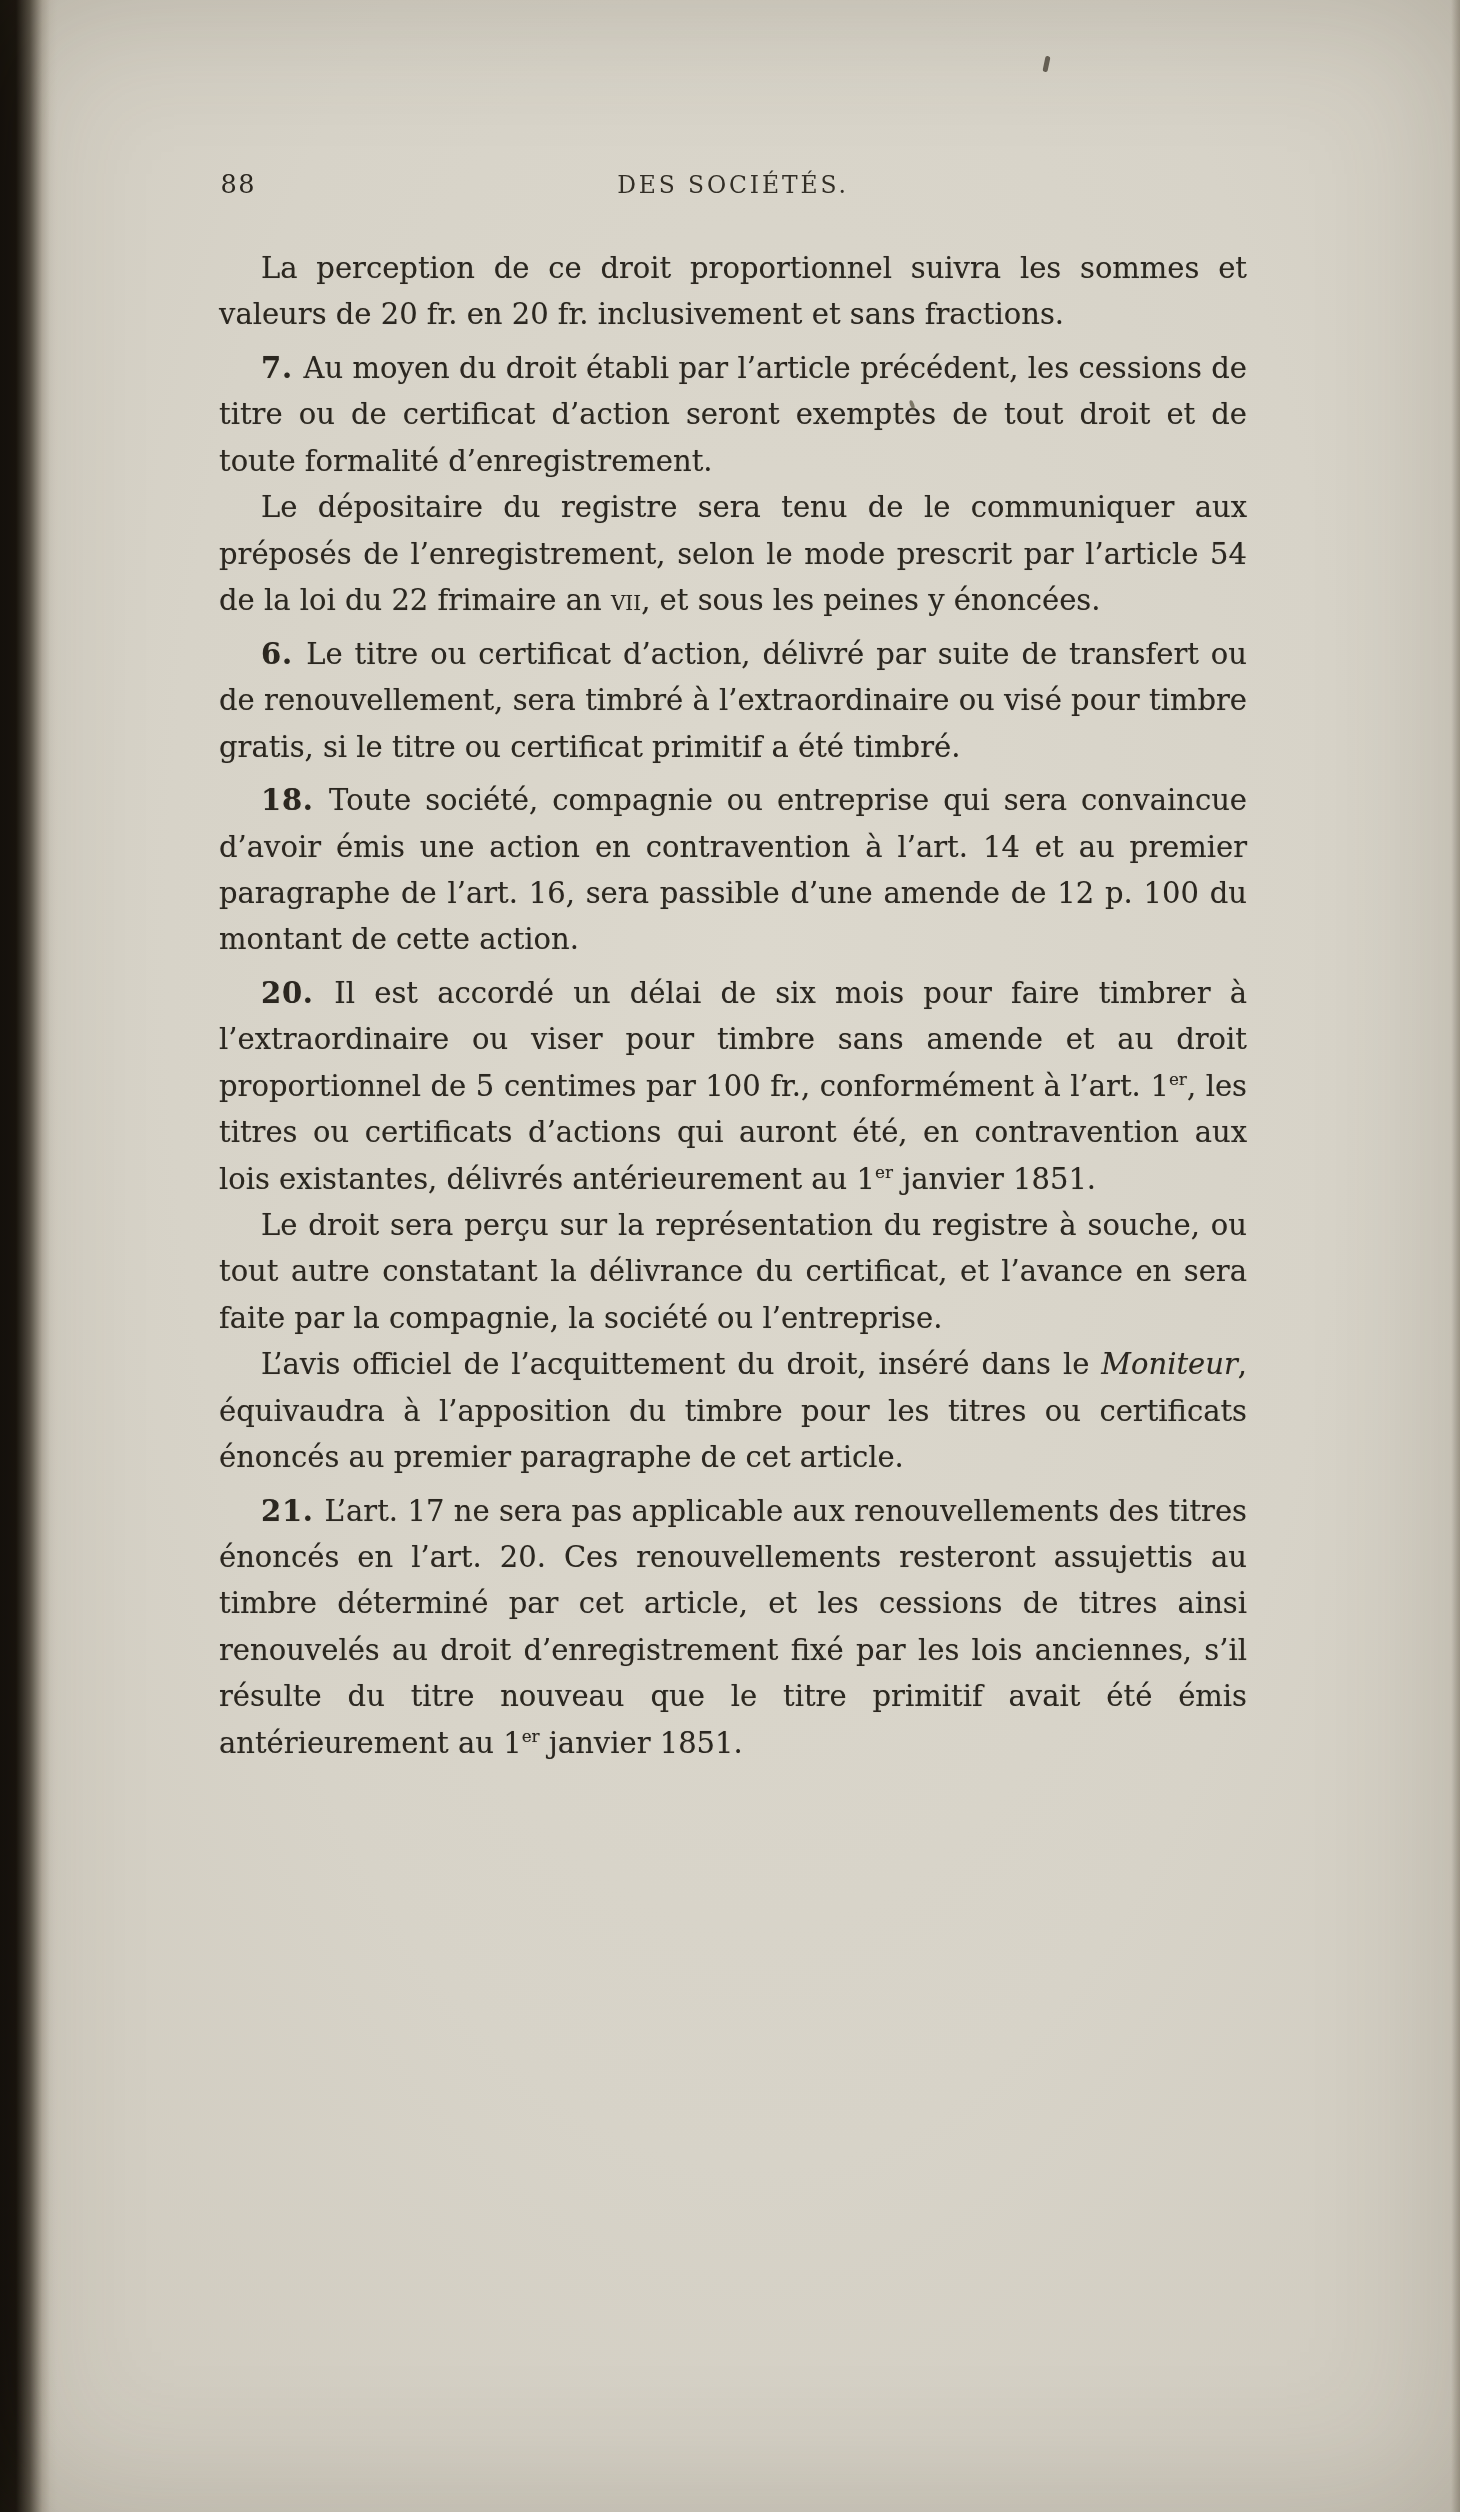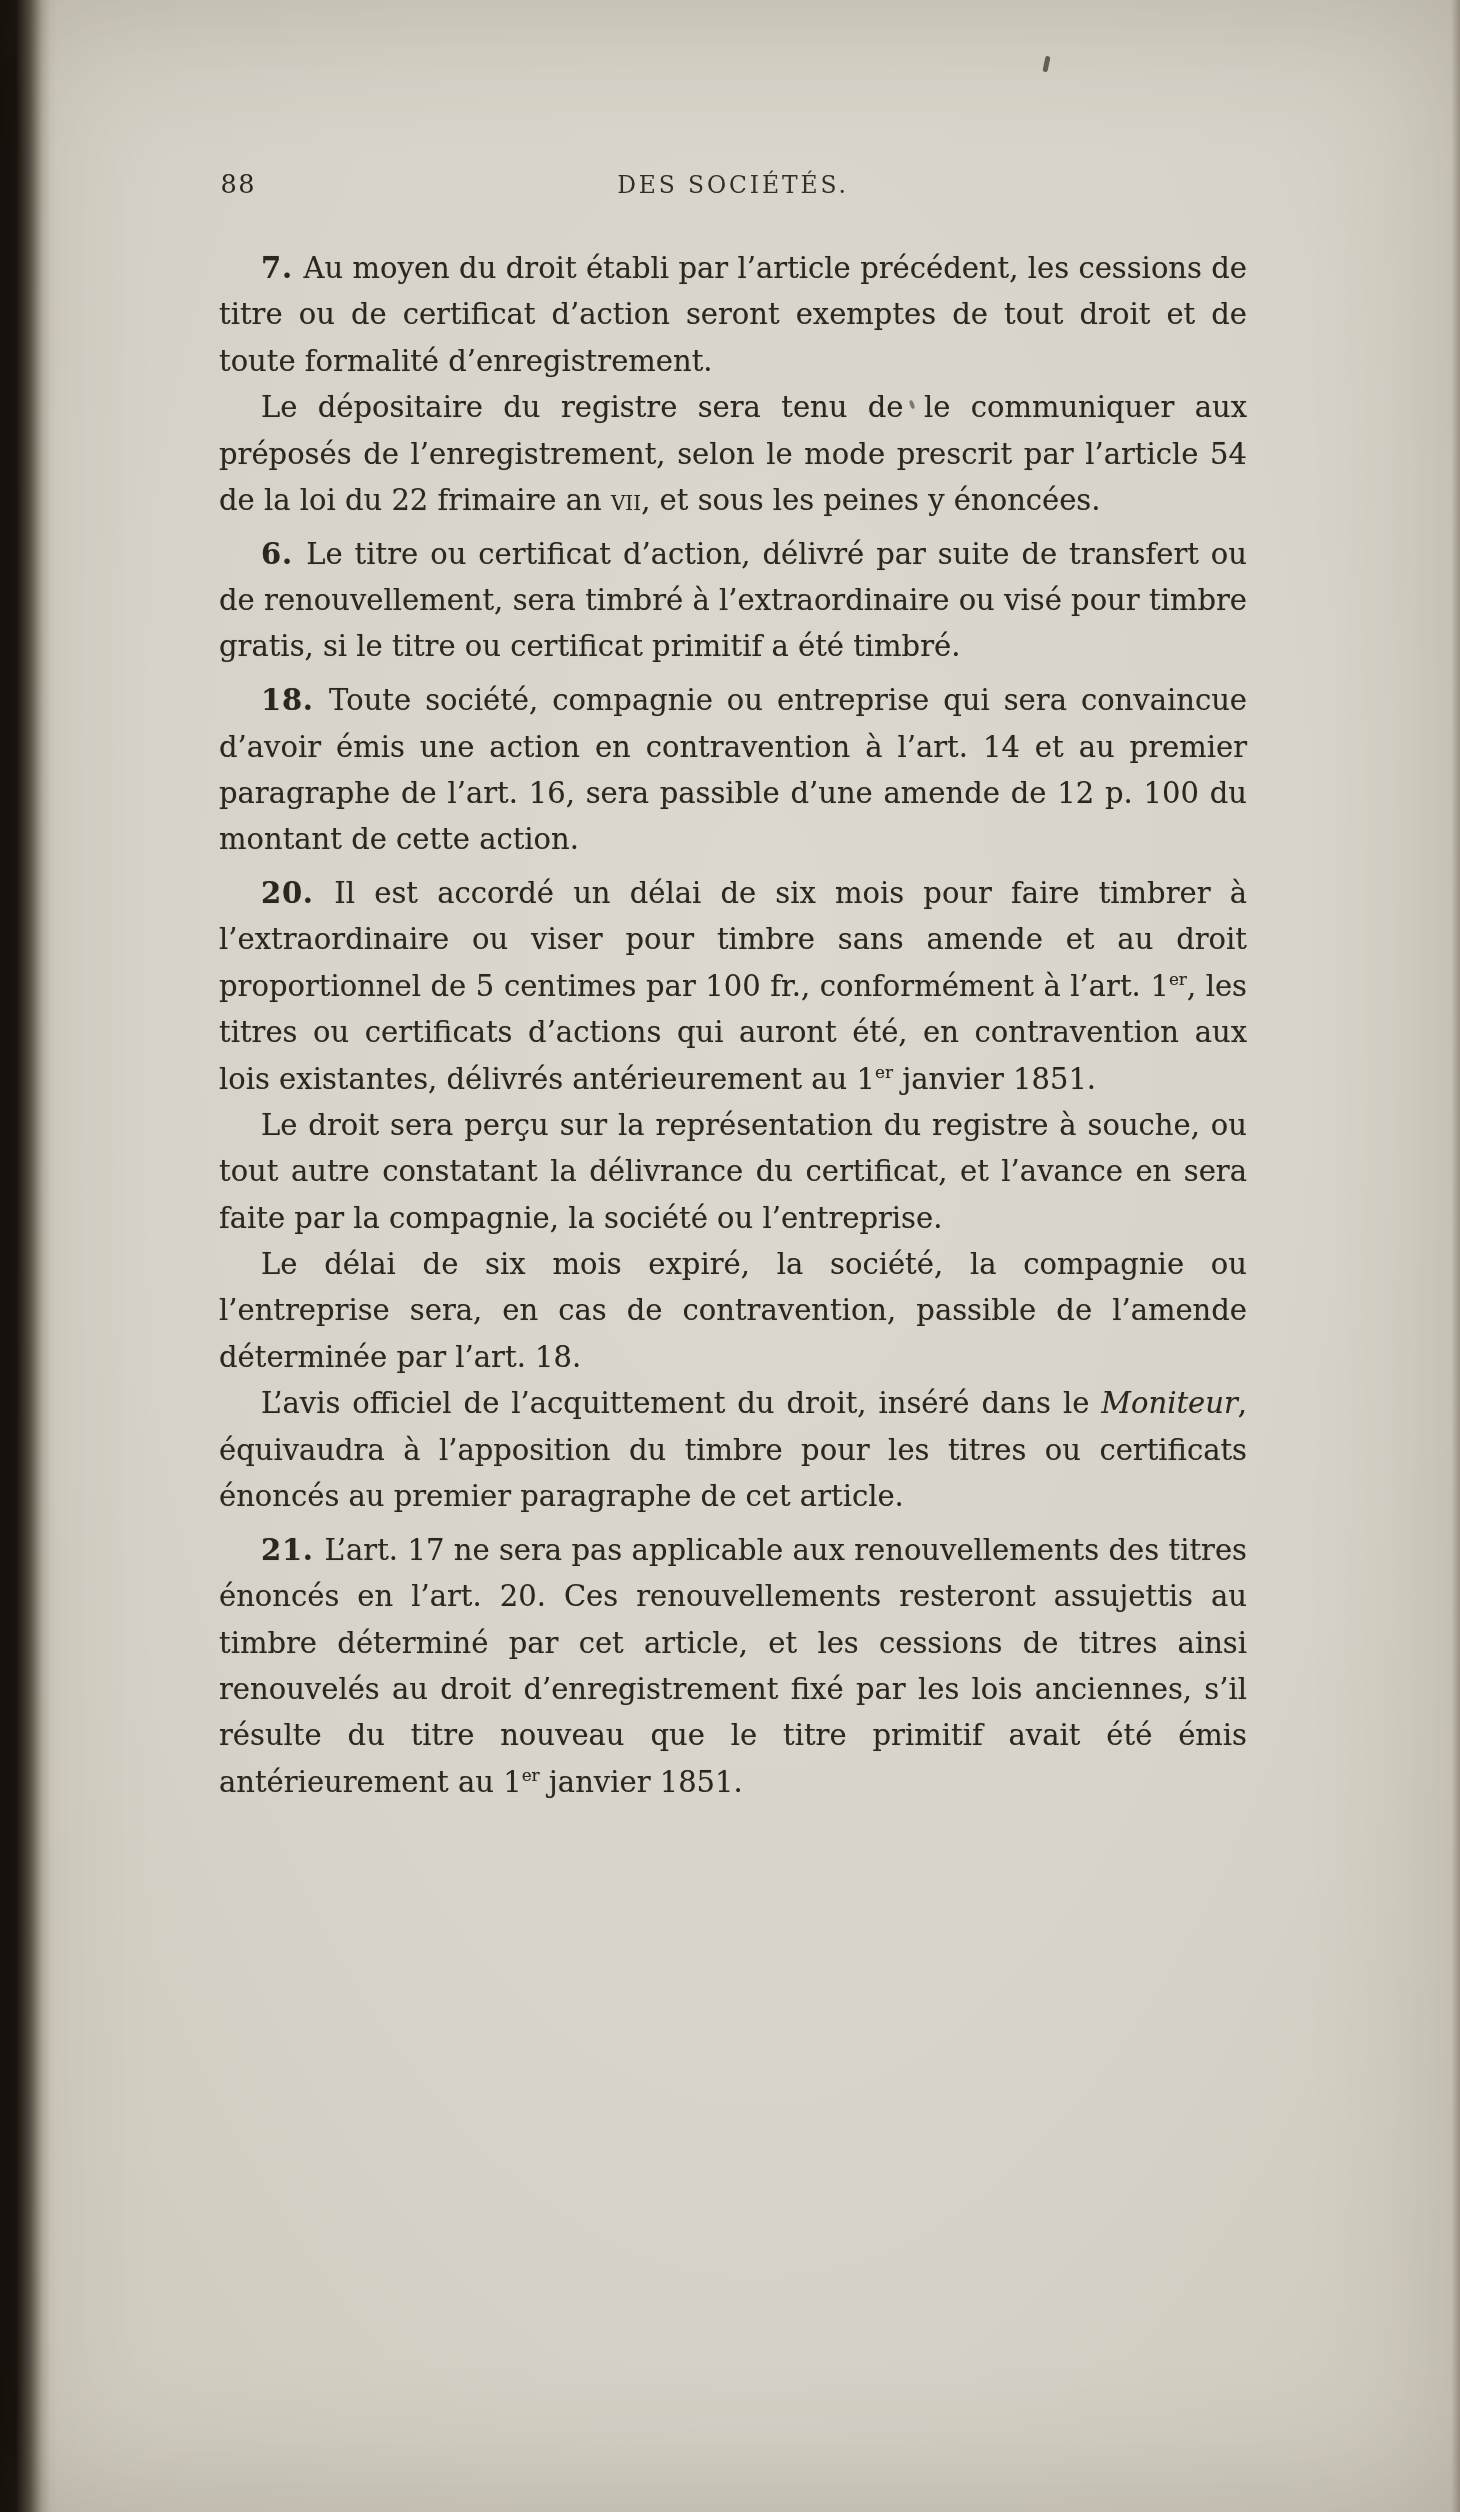--- a/index.html
+++ b/index.html
@@ -127,24 +127,24 @@
 <div class="ink-speck-1"></div>
 <div class="ink-speck-2"></div>
 <div class="vignette"></div>
 
 <div class="page-block">
   <div class="page-header">
     <span class="page-number">88</span>
     <span class="running-title">DES SOCIÉTÉS.</span>
   </div>
   <div class="page-body">
+      <p class="para"><span>La perception de ce droit proportionnel suivra les sommes et valeurs de 20 fr. en 20 fr. inclusivement et sans fractions.</span></p>
       <p class="para numbered"><span class="art-num">7. </span><span>Au moyen du droit établi par l’article précédent, les cessions de titre ou de certificat d’action seront exemptes de tout droit et de toute formalité d’enregistrement.</span></p>
       <p class="para"><span>Le dépositaire du registre sera tenu de le communiquer aux préposés de l’enregistrement, selon le mode prescrit par l’article 54 de la loi du 22 frimaire an </span><span class="seg-sc">vii</span><span>, et sous les peines y énoncées.</span></p>
       <p class="para numbered"><span class="art-num">6. </span><span>Le titre ou certificat d’action, délivré par suite de transfert ou de renouvellement, sera timbré à l’extraordinaire ou visé pour timbre gratis, si le titre ou certificat primitif a été timbré.</span></p>
       <p class="para numbered"><span class="art-num">18. </span><span>Toute société, compagnie ou entreprise qui sera convaincue d’avoir émis une action en contravention à l’art. 14 et au premier paragraphe de l’art. 16, sera passible d’une amende de 12 p. 100 du montant de cette action.</span></p>
       <p class="para numbered"><span class="art-num">20. </span><span>Il est accordé un délai de six mois pour faire timbrer à l’extraordinaire ou viser pour timbre sans amende et au droit proportionnel de 5 centimes par 100 fr., conformément à l’art. 1</span><sup class="seg-sup">er</sup><span>, les titres ou certificats d’actions qui auront été, en contravention aux lois existantes, délivrés antérieurement au 1</span><sup class="seg-sup">er</sup><span> janvier 1851.</span></p>
       <p class="para"><span>Le droit sera perçu sur la représentation du registre à souche, ou tout autre constatant la délivrance du certificat, et l’avance en sera faite par la compagnie, la société ou l’entreprise.</span></p>
-      <p class="para"><span>Le délai de six mois expiré, la société, la compagnie ou l’entreprise sera, en cas de contravention, passible de l’amende déterminée par l’art. 18.</span></p>
       <p class="para"><span>L’avis officiel de l’acquittement du droit, inséré dans le </span><em class="seg-i">Moniteur</em><span>, équivaudra à l’apposition du timbre pour les titres ou certificats énoncés au premier paragraphe de cet article.</span></p>
       <p class="para numbered"><span class="art-num">21. </span><span>L’art. 17 ne sera pas applicable aux renouvellements des titres énoncés en l’art. 20. Ces renouvellements resteront assujettis au timbre déterminé par cet article, et les cessions de titres ainsi renouvelés au droit d’enregistrement fixé par les lois anciennes, s’il résulte du titre nouveau que le titre primitif avait été émis antérieurement au 1</span><sup class="seg-sup">er</sup><span> janvier 1851.</span></p>
     </div>
 </div>
 
 
 </body></html>

